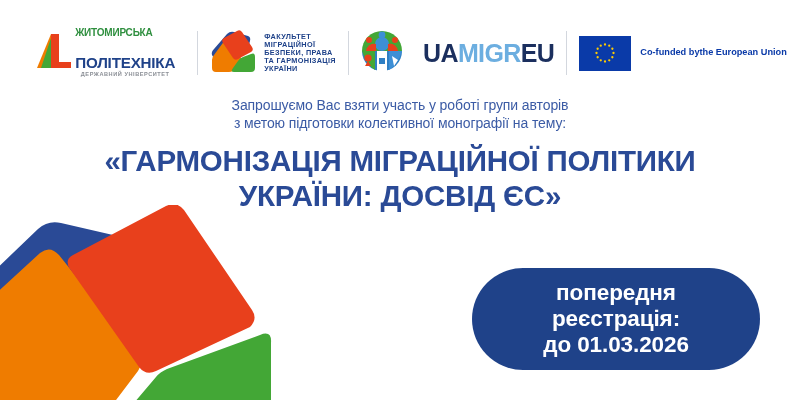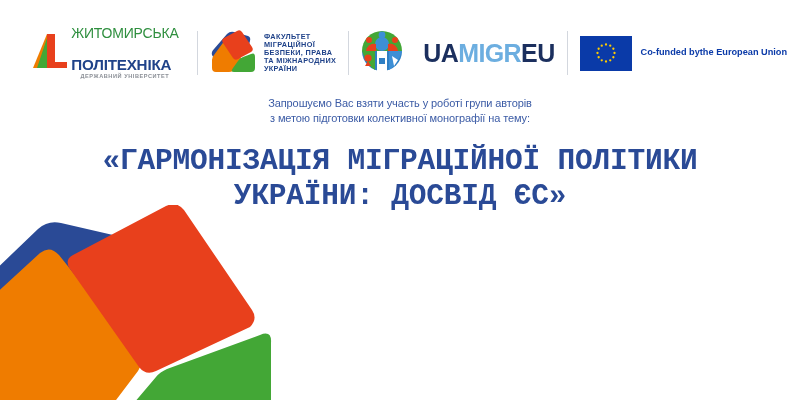--- a/index.html
+++ b/index.html
@@ -56,22 +56,22 @@
     padding-left: 14px;
     gap: 4px;
   }
   .zp-mark { flex: 0 0 auto; }
   .zp-text {
     display: flex;
     flex-direction: column;
     line-height: 1;
   }
   .zp-l1 {
-    font-size: 14px;
-    font-weight: normal;
+    font-size: 10px;
+    font-weight: bold;
     color: #2f8f3f;
     letter-spacing: -0.2px;
     white-space: nowrap;
   }
   .zp-l2 {
     font-size: 15.2px;
     font-weight: bold;
     color: #1f4289;
     letter-spacing: -0.2px;
     white-space: nowrap;
@@ -142,40 +142,39 @@
   }
 
   
   .invite {
     position: absolute;
     top: 96px;
     left: 0;
     width: 800px;
     text-align: center;
     color: #3B5BA5;
-    font-size: 11px;
+    font-size: 14px;
     line-height: 1.32;
     font-weight: normal;
     letter-spacing: -0.1px;
   }
 
   
   .title {
     position: absolute;
     top: 144px;
     left: 0;
     width: 800px;
     text-align: center;
     color: #2A4A96;
     font-size: 29.5px;
     font-weight: bold;
     line-height: 1.18;
     letter-spacing: -0.2px;
     z-index: 3;
-    font-family: Liberation Mono, monospace;
   }
 
   
   .badge {
     position: absolute;
     left: 472px;
     top: 268px;
     width: 288px;
     height: 102px;
     background: #1F4289;
@@ -237,21 +236,21 @@
           <path d="M 4 20 L 17 5 Q 20 2 24 3 L 38 7 Q 41 8 40 12 L 38 19 Q 37 22 34 21 L 24 18 Q 21 17 19 19 L 9 30 Q 7 33 5 31 L 2 26 Q 1 23 4 20 Z" fill="#2A4A96"></path>
           <path d="M 15 11 Q 18 8 20 12 L 30 27 Q 32 30 30 33 L 25 40 Q 23 43 19 43 L 6 43 Q 2 43 2 39 L 2 31 Q 2 28 4 26 Z" fill="#EF7C00"></path>
           <path d="M 27 2 Q 30 0 32 3 L 42 18 Q 44 21 41 23 L 28 30 Q 25 32 23 29 L 13 14 Q 11 11 14 9 Z" fill="#E8401C"></path>
           <path d="M 41 25 Q 45 23 45 28 L 45 39 Q 45 43 41 43 L 24 43 Q 20 43 23 39 L 28 32 Q 30 29 33 28 Z" fill="#43A736"></path>
         </svg>
       </span>
       <span class="fac-text">
         <span>ФАКУЛЬТЕТ</span>
         <span>МІГРАЦІЙНОЇ</span>
         <span>БЕЗПЕКИ, ПРАВА</span>
-        <span>ТА МІЖНАРОДНИХ</span>
+        <span>ТА ГАРМОНІЗАЦІЯ</span>
         <span>УКРАЇНИ</span>
       </span>
     </div>
 
     <div class="logo-div"></div>
 
     <div class="logo-cell logo-uam">
       <span class="uam-mark">
         <svg width="42" height="42" viewBox="0 0 42 42">
           <circle cx="21" cy="21" r="20" fill="#ffffff"></circle>
@@ -308,14 +307,21 @@
   <div class="invite">
     <div>Запрошуємо Вас взяти участь у роботі групи авторів</div>
     <div>з метою підготовки колективної монографії на тему:</div>
   </div>
 
   <div class="title">
     <div>«ГАРМОНІЗАЦІЯ МІГРАЦІЙНОЇ ПОЛІТИКИ</div>
     <div>УКРАЇНИ: ДОСВІД ЄС»</div>
   </div>
 
+  <div class="badge">
+    <div class="badge-text">
+      <div>попередня</div>
+      <div>реєстрація:</div>
+      <div>до 01.03.2026</div>
+    </div>
+  </div>
 
 </div>
 
 </body></html>

